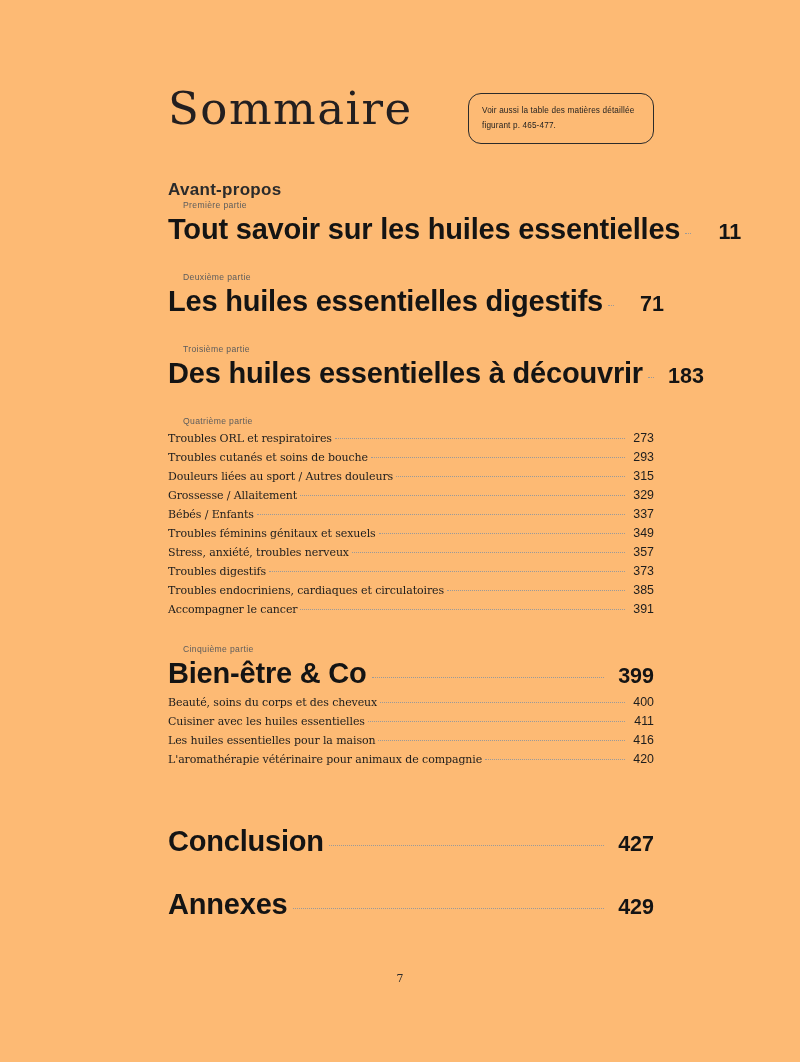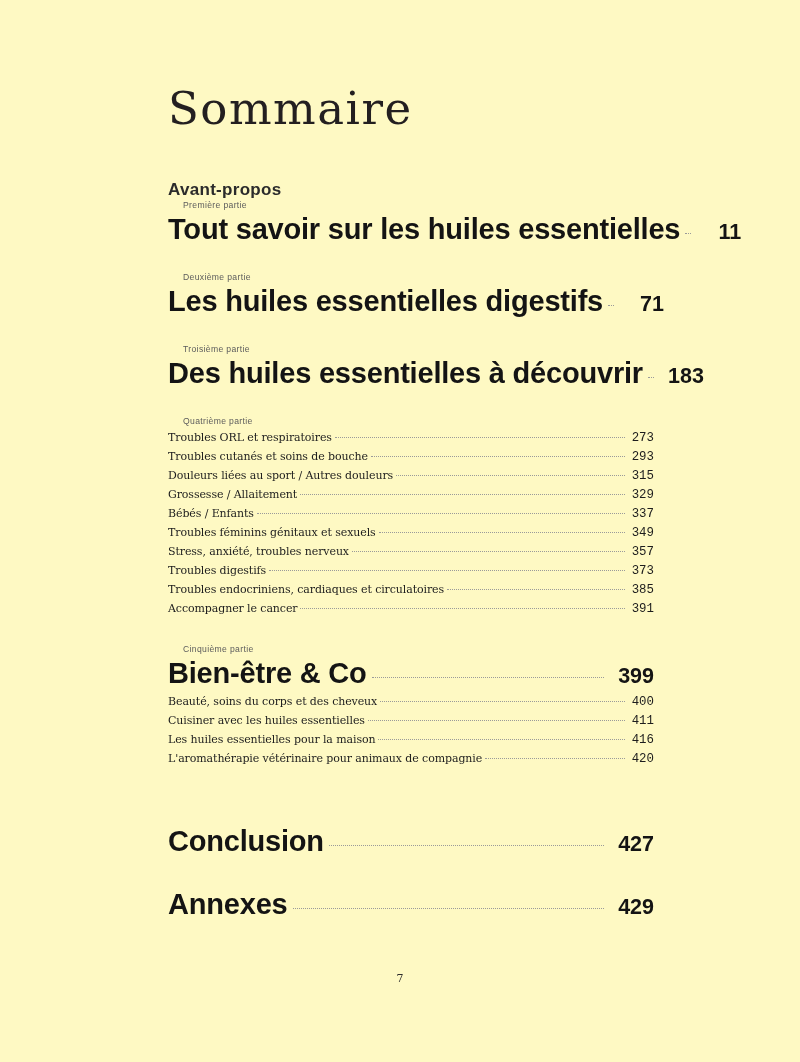--- a/index.html
+++ b/index.html
@@ -12,21 +12,21 @@
     height: 1062px;
     position: relative;
     font-family: "Liberation Sans", sans-serif;
     color: #1a1a1a;
     -webkit-font-smoothing: antialiased;
   }
 
   .page {
     position: absolute;
     inset: 0;
-    background: #fef9c3;
+    background: #fdba74;
   }
 
   
   .header {
     position: absolute;
     left: 168px;
     top: 86px;
     width: 486px;
     height: 62px;
   }
@@ -126,21 +126,21 @@
     padding-bottom: 2px;
   }
   .sub-row .label {
     font-family: "DejaVu Serif", "Liberation Serif", serif;
     font-size: 11px;
     font-weight: 400;
     color: #1d1d1d;
     letter-spacing: -0.1px;
   }
   .sub-row .pagenum {
-    font-family: Liberation Mono, monospace;
+    font-family: Liberation Sans, sans-serif;
     font-size: 12.4px;
     color: #1d1d1d;
     min-width: 26px;
   }
   .sub-row .leader { transform: translateY(-3px); }
 
   .gap-before-part { margin-top: 26px; }
   .gap-before-tail { margin-top: 57px; }
   .tail-row { margin-bottom: 30px; }
 
@@ -156,20 +156,24 @@
     color: #2b2b2b;
   }
 </style>
 </head>
 <body>
 
 <div class="page">
 
   <div class="header">
     <div class="doc-title">Sommaire</div>
+    <div class="callout">
+      <div>Voir aussi la table des matières détaillée</div>
+      <div>figurant p. 465-477.</div>
+    </div>
   </div>
 
   <div class="toc">
 
     <div class="frontmatter">Avant-propos</div>
 
     <div id="parts-container">
         <div class="part-block">
           <div class="part-kicker">Première partie</div>
           <div class="row part-row">

